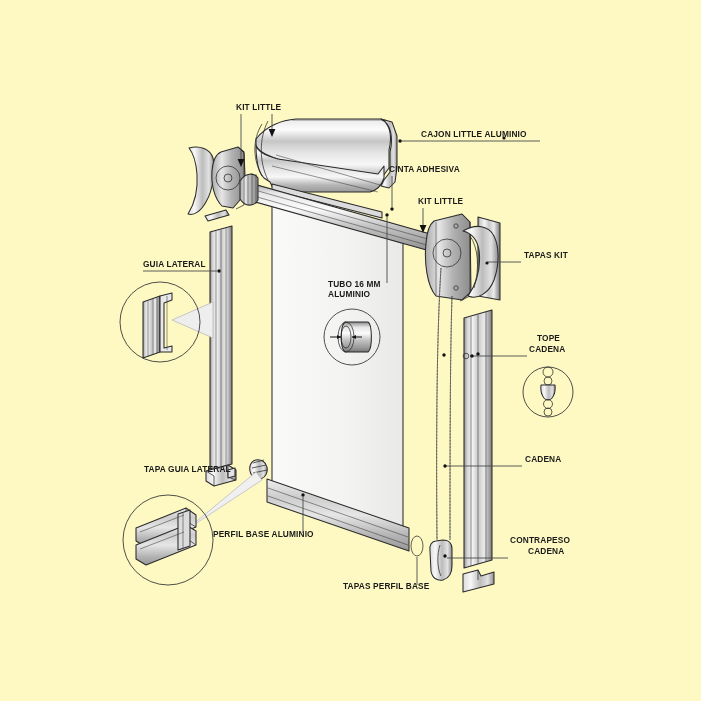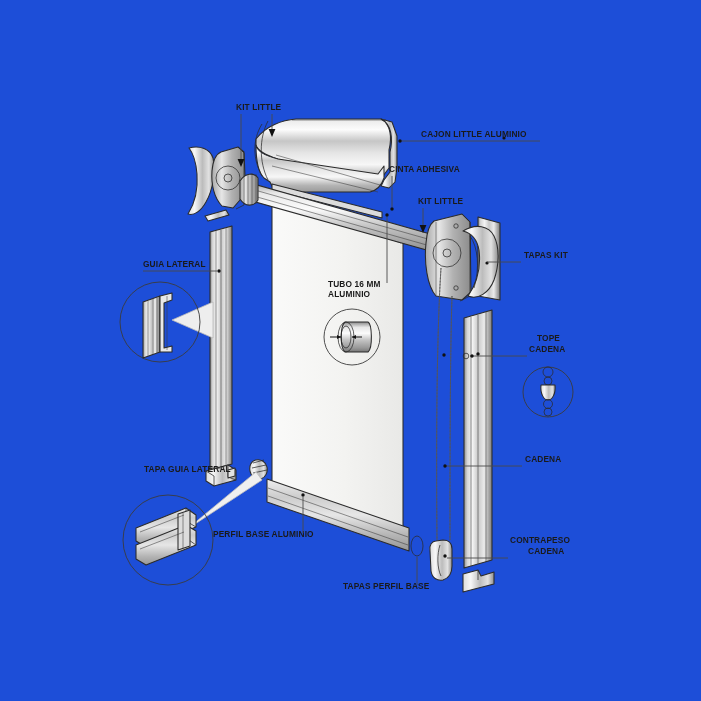--- a/index.html
+++ b/index.html
@@ -1,18 +1,18 @@
 <!DOCTYPE html>
 <html><head>
 <meta charset="utf-8">
 <style>
   html,body{margin:0;padding:0;background:#fff;}
   body{width:701px;height:701px;overflow:hidden;
        font-family:"Liberation Sans","DejaVu Sans",sans-serif;}
-  #stage{position:relative;width:701px;height:701px;background:#1d4ed8;}
+  #stage{position:relative;width:701px;height:701px;background:#fef9c3;}
   svg#diagram{position:absolute;left:0;top:0;width:701px;height:701px;display:block;}
   .lbl{font-family:"Liberation Sans","DejaVu Sans",sans-serif;
        font-size:8.3px;font-weight:700;fill:#1a1a1a;letter-spacing:.15px;}
   .lead{stroke:#4a4a4a;stroke-width:.9;fill:none;}
   .leadthin{stroke:#555;stroke-width:.8;fill:none;}
   .dot{fill:#111;}
   .outl{stroke:#2b2b2b;stroke-width:1.05;stroke-linejoin:round;stroke-linecap:round;}
   .outlT{stroke:#2b2b2b;stroke-width:.75;fill:none;stroke-linejoin:round;}
   .hair{stroke:#3a3a3a;stroke-width:.55;fill:none;}
   .circ{stroke:#3b3b3b;stroke-width:.9;fill:none;}

